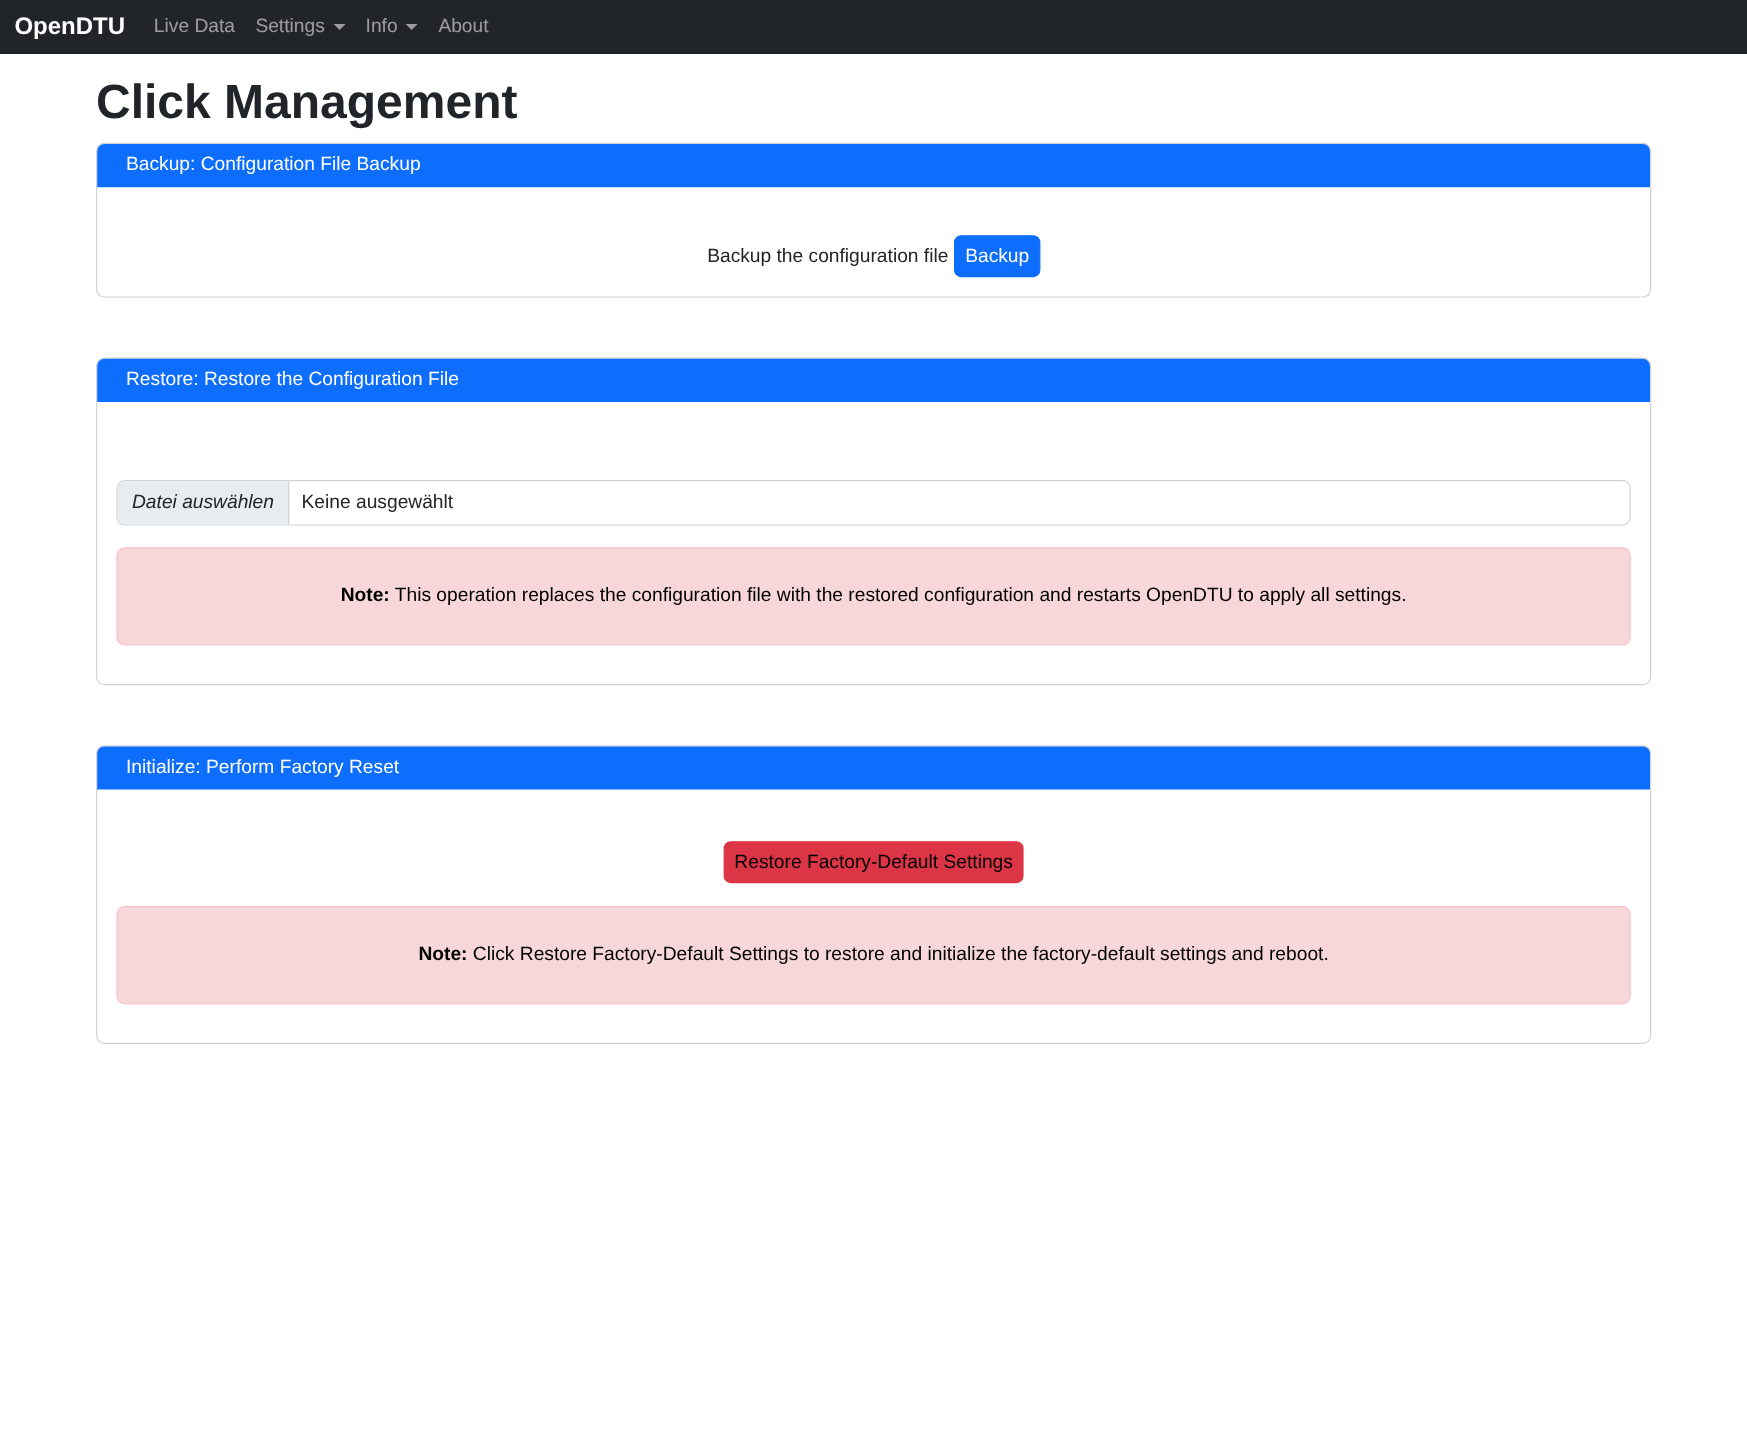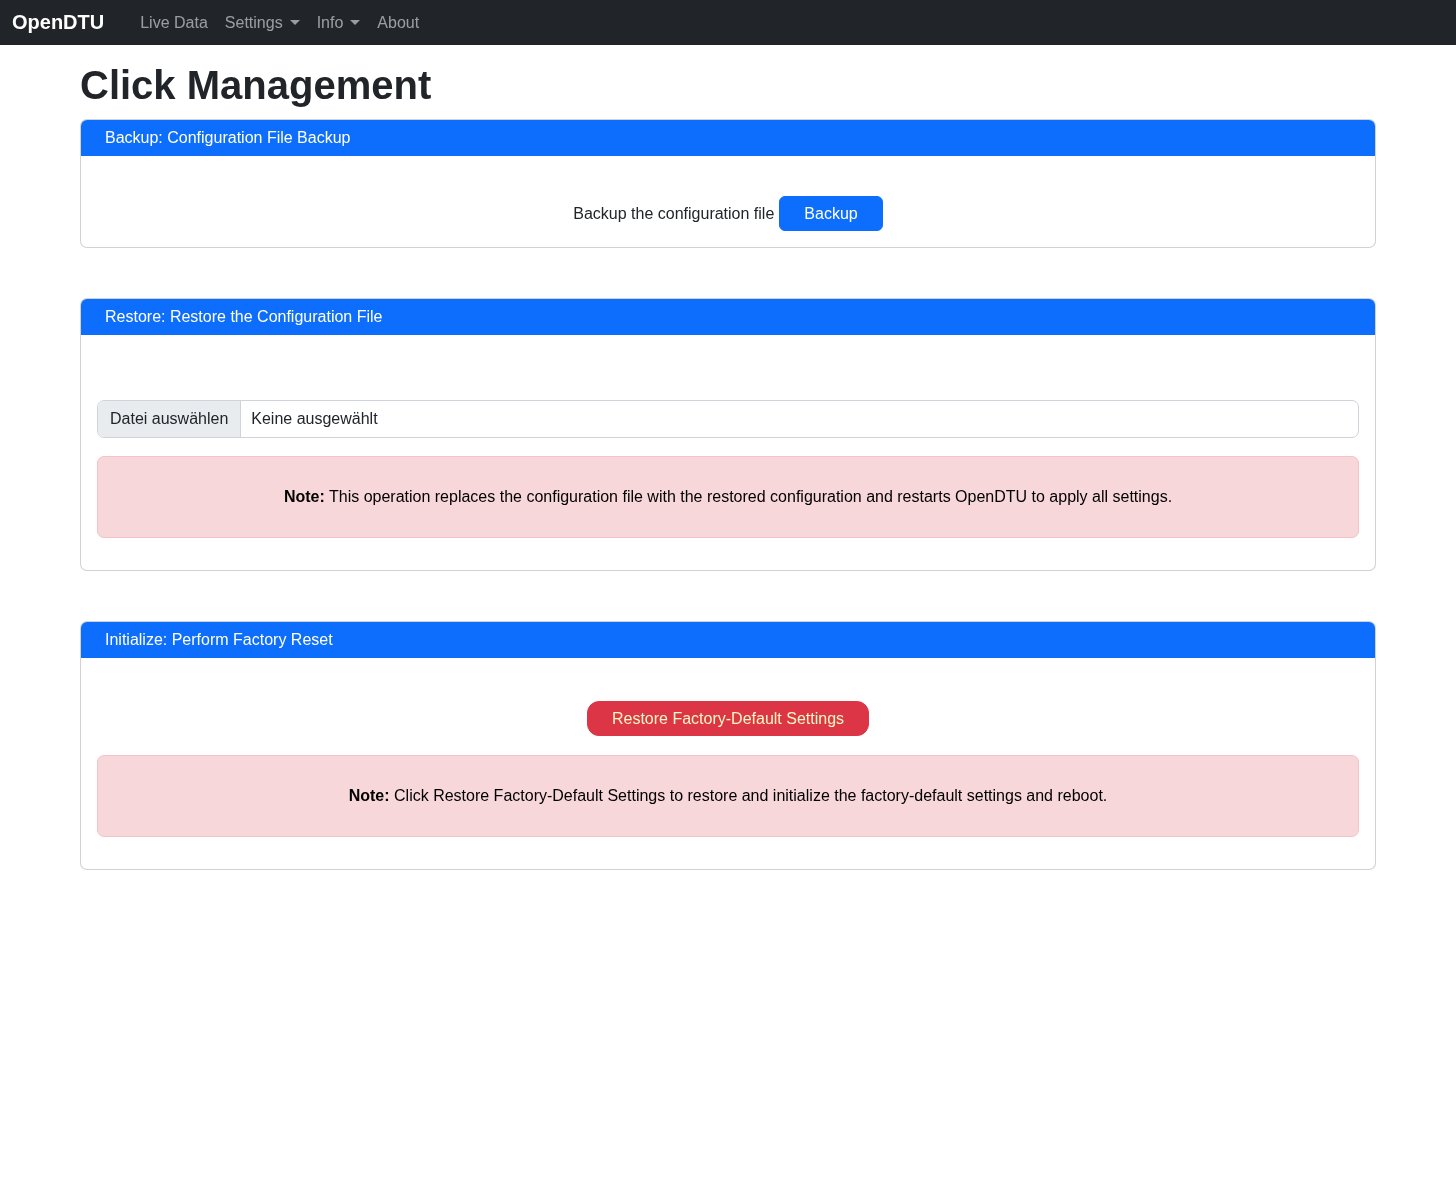--- a/index.html
+++ b/index.html
@@ -26,21 +26,21 @@
     font-size: 20px;
     font-weight: 600;
     margin-right: 16px;
     text-decoration: none;
     cursor: pointer;
   }
   .navbar-nav {
     display: flex;
     align-items: center;
     list-style: none;
-    margin: 12px;
+    margin: 0;
     padding: 0;
   }
   .nav-link {
     color: rgba(255,255,255,0.55);
     font-size: 16px;
     padding: 8px;
     margin-right: 1px;
     text-decoration: none;
     cursor: pointer;
     display: inline-flex;
@@ -83,29 +83,29 @@
     line-height: 22px;
     border-radius: 6px 6px 0 0;
   }
   .card-body { padding: 16px; margin-top: 24px; }
 
   
   .btn {
     display: inline-block;
     border: 1px solid transparent;
     border-radius: 6px;
-    padding: 6px 24px;
+    padding: 6px 8px;
     font-size: 16px;
     line-height: 21px;
     font-family: inherit;
     cursor: pointer;
     text-align: center;
   }
   .btn-primary { background: #0d6efd; border-color: #0d6efd; color: #ffffff; }
-  .btn-danger  { background: #dc3545; border-color: #dc3545; color: #fef9c3; border-radius: 12px; }
+  .btn-danger  { background: #dc3545; border-color: #dc3545; color: #000000; }
 
   .backup-row {
     display: flex;
     justify-content: center;
     align-items: center;
     gap: 5px;
   }
   .backup-row .inline-label { line-height: 21px; }
 
   .center-row { display: flex; justify-content: center; }
@@ -125,20 +125,21 @@
     cursor: pointer;
     height: 38px;
   }
   .file-input-button {
     background: #e9ecef;
     color: #212529;
     padding: 6px 12px;
     border-right: 1px solid #ced4da;
     line-height: 24px;
     white-space: nowrap;
+    font-style: italic;
   }
   .file-input-text {
     padding: 6px 0 6px 10px;
     line-height: 24px;
     color: #212529;
     white-space: nowrap;
   }
 
   
   .alert-danger {

